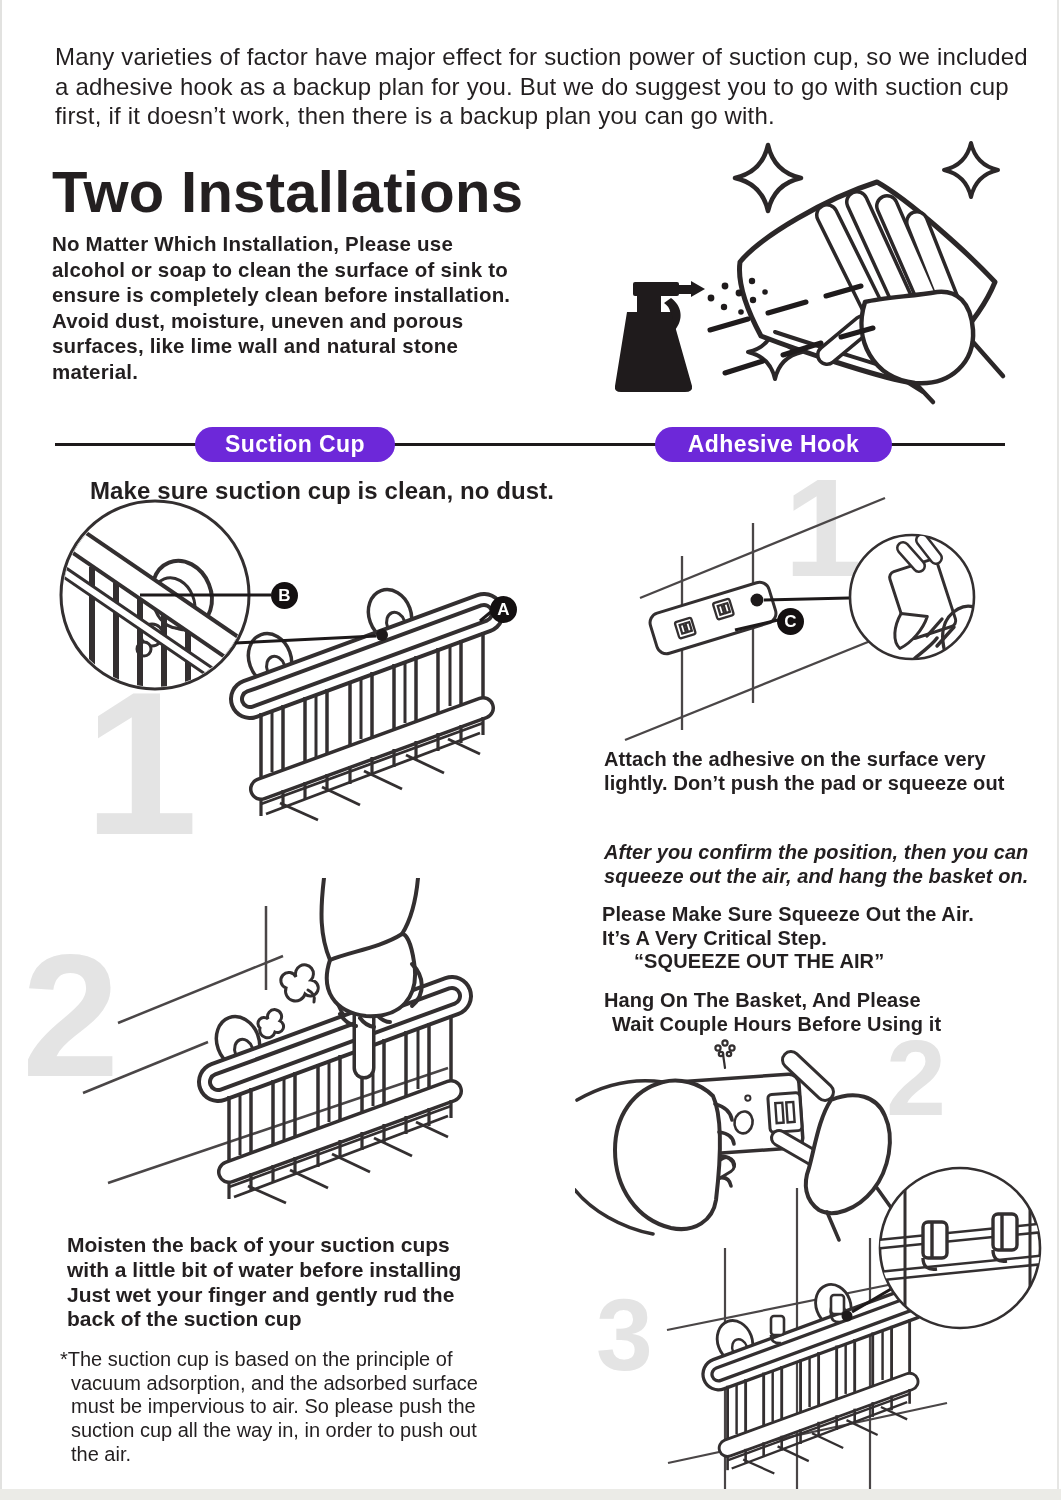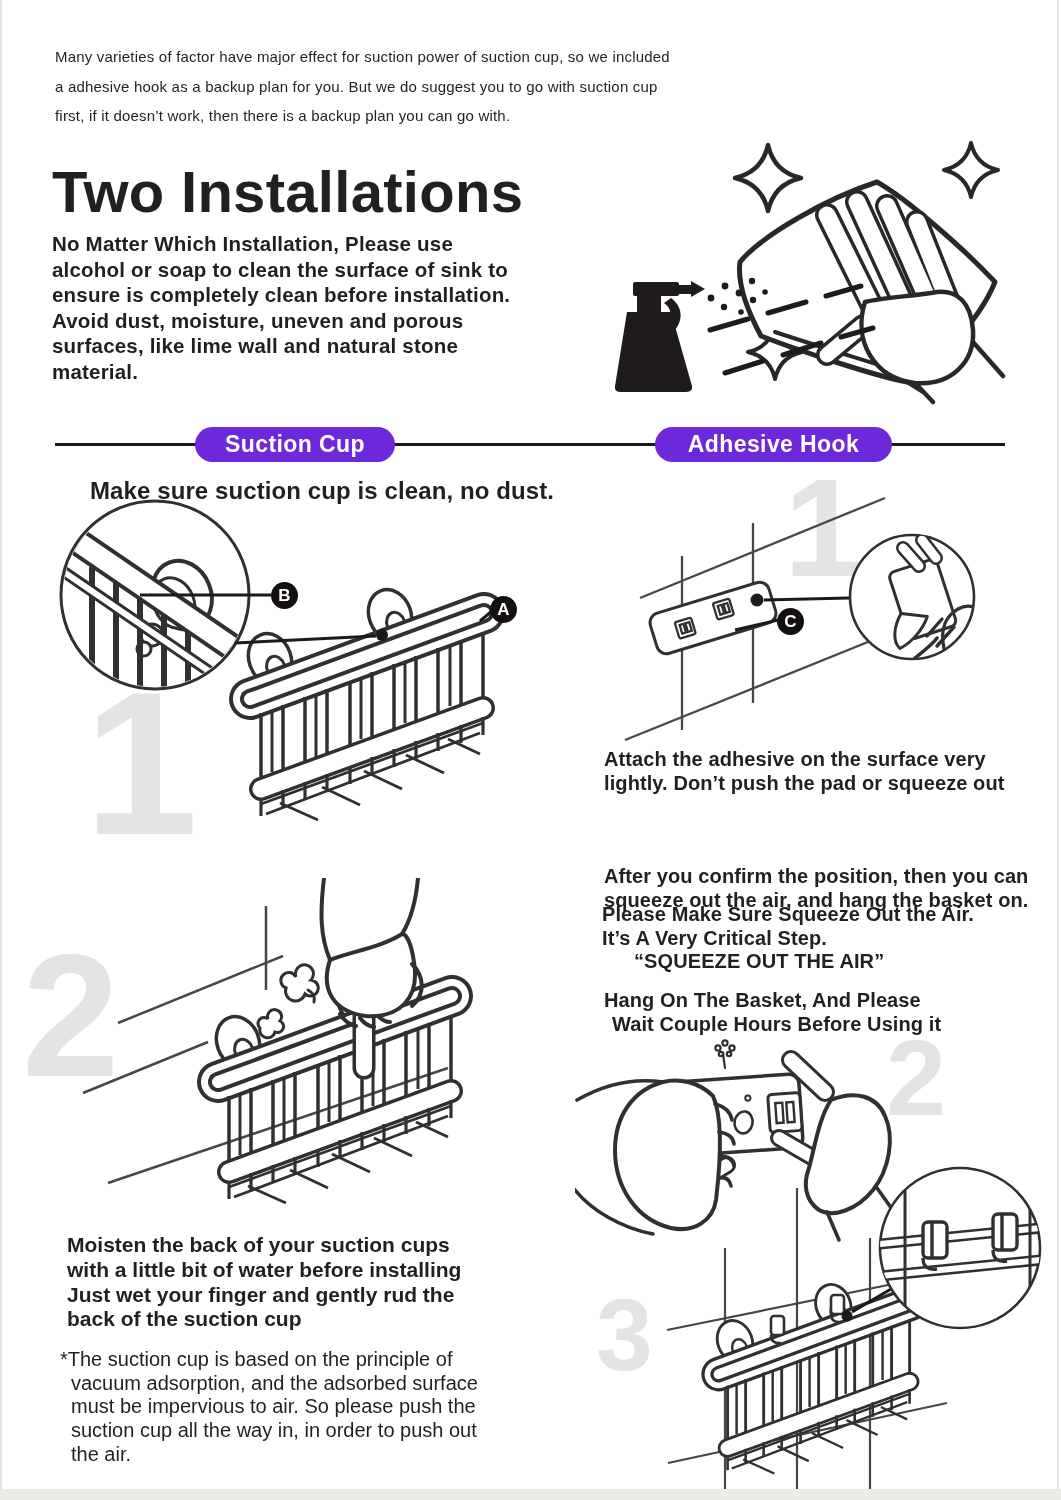--- a/index.html
+++ b/index.html
@@ -1,20 +1,20 @@
 <!DOCTYPE html>
 <html><head>
 <meta charset="utf-8">
 <style>
   html,body{margin:0;padding:0;background:#fff;}
   .page{position:relative;width:1061px;height:1500px;background:#fff;overflow:hidden;
         font-family:"Liberation Sans",sans-serif;color:#231f20;}
   .abs{position:absolute;}
   .nw{white-space:nowrap;}
-  .intro-line{font-size:15px;line-height:29.5px;letter-spacing:.2px;}
+  .intro-line{font-size:24px;line-height:29.5px;letter-spacing:.2px;}
   .title{font-size:58px;font-weight:bold;letter-spacing:.3px;}
   .prep-line{font-size:20.5px;font-weight:bold;line-height:25.6px;letter-spacing:.2px;}
   .cap{font-size:24px;font-weight:bold;letter-spacing:.1px;}
   .rb-line{font-size:20px;font-weight:bold;line-height:23.6px;letter-spacing:.1px;}
   .sq3{padding-left:32px;}
   .hang2{padding-left:8px;}
   .moist-line{font-size:21px;font-weight:bold;line-height:24.8px;}
   .fn-line{font-size:20px;line-height:23.7px;}
   .fn-line + .fn-line{padding-left:11px;}
   .pill{display:flex;align-items:center;justify-content:center;background:#6d28d9;color:#fff;
@@ -319,21 +319,21 @@
           <path d="M330,190 C340,182 348,176 352,170"></path>
         </g>
       </g>
     </g>
   </svg>
 
   <div class="abs" style="left:604px;top:748px;">
     <div class="rb-line nw">Attach the adhesive on the surface very</div>
     <div class="rb-line nw">lightly. Don’t push the pad or squeeze out</div>
   </div>
-  <div class="abs" style="left:604px;top:865px;">
+  <div class="abs" style="left:604px;top:841px;font-style:italic;">
     <div class="rb-line nw">After you confirm the position, then you can</div>
     <div class="rb-line nw">squeeze out the air, and hang the basket on.</div>
   </div>
   <div class="abs" style="left:602px;top:903px;">
     <div class="rb-line nw">Please Make Sure Squeeze Out the Air.</div>
     <div class="rb-line nw">It’s A Very Critical Step.</div>
     <div class="rb-line nw sq3">“SQUEEZE OUT THE AIR”</div>
   </div>
   <div class="abs" style="left:604px;top:989px;">
     <div class="rb-line nw">Hang On The Basket, And Please</div>

